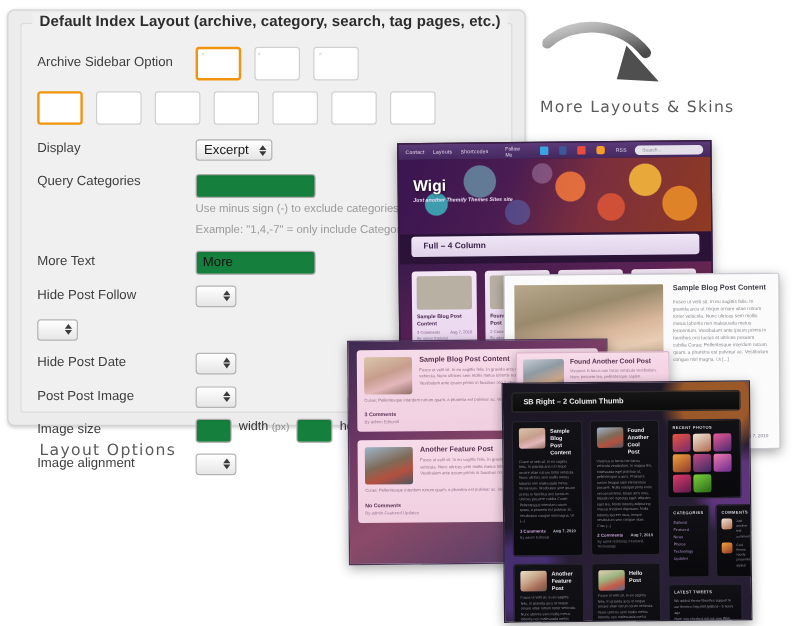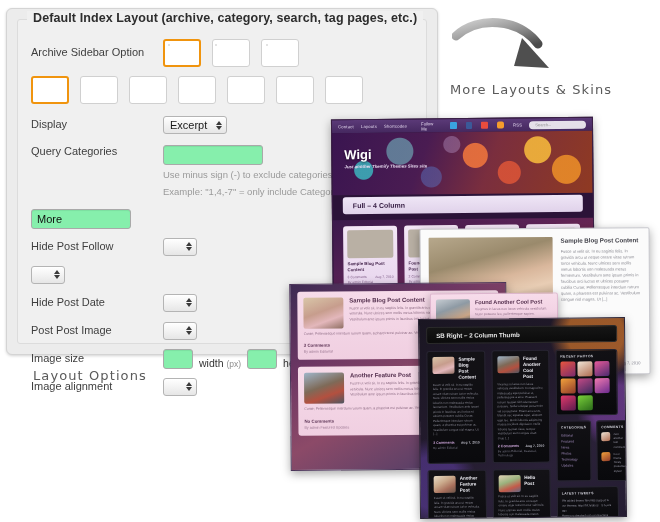--- a/index.html
+++ b/index.html
@@ -30,21 +30,21 @@
     font-size:12.5px;font-weight:bold;color:#2d2d2d;
     letter-spacing:.1px;white-space:nowrap;
   }
 
   .rows{position:absolute;left:0;top:16px;right:0;}
   .row{display:flex;align-items:center;min-height:28px;padding:0 0 0 14px;}
   .row-label{
     width:132px;flex:0 0 132px;
     font-size:11px;color:#3e3e3e;line-height:1.2;
   }
-  .row-ctl{flex:1;display:flex;align-items:flex-end;gap:6px;}
+  .row-ctl{flex:1;display:flex;align-items:flex-start;gap:6px;}
 
   
   .thumb{
     width:38px;height:28px;background:#fff;border:1px solid #d0d0d0;
     border-radius:3px;box-sizing:border-box;position:relative;
     display:inline-block;margin-right:5px;padding:4px;
   }
   .thumb.sel{border:2px solid #f0940e;padding:3px;}
   .thumb .inner{width:100%;height:100%;position:relative;}
   .blk{position:absolute;background:#dcdcdc;}
@@ -69,21 +69,21 @@
   .mac-select .lbl{font-size:11px;padding-right:6px;}
   .mac-select .arrows{
     width:11px;height:16px;display:inline-flex;flex-direction:column;
     align-items:center;justify-content:center;gap:1px;margin-left:auto;
   }
   .mac-select .arrows i{display:block;width:0;height:0;border-left:3px solid transparent;border-right:3px solid transparent;}
   .mac-select .arrows i.up{border-bottom:4px solid #3a3a3a;}
   .mac-select .arrows i.dn{border-top:4px solid #3a3a3a;}
 
   .txt-input{
-    height:20px;box-sizing:border-box;background:#86efac;
+    height:20px;box-sizing:border-box;background:#15803d;
     border:1px solid #a9a9a9;border-radius:3px;
     font-size:11px;color:#111;padding:0 5px;
     box-shadow:0 1px 1px rgba(0,0,0,.07) inset;
     font-family:"Liberation Sans", sans-serif;
   }
   .txt-input.w200{width:100px;}
   .txt-input.w-more{width:100px;}
   .txt-input.w-small{width:30px;}
 
   .hint{font-size:9.5px;color:#9a9a9a;line-height:1.45;padding-left:0;}
@@ -365,20 +365,21 @@
       <div class="row" style="min-height:26px;align-items:flex-start;padding-top:4px;">
         <div class="row-label">Query Categories</div>
         <div class="row-ctl" style="flex-direction:column;align-items:flex-start;gap:3px;">
           <input class="txt-input w200" type="text" value="" style="">
           <span class="hint">Use minus sign (-) to exclude categories.</span>
           <span class="hint" style="white-space:nowrap;">Example: "1,4,-7" = only include Category 1, 4, and exc</span>
         </div>
       </div>
 
       <div class="row" style="min-height:28px;margin-top:6px;">
+        <div class="row-label">More Text</div>
         <div class="row-ctl">
           <input class="txt-input w-more" type="text" value="More" style="">
         </div>
       </div>
 
       <div class="row">
         <div class="row-label">Hide Post Follow</div>
         <div class="row-ctl">
           <span class="mac-select">
             <span class="lbl"></span>

